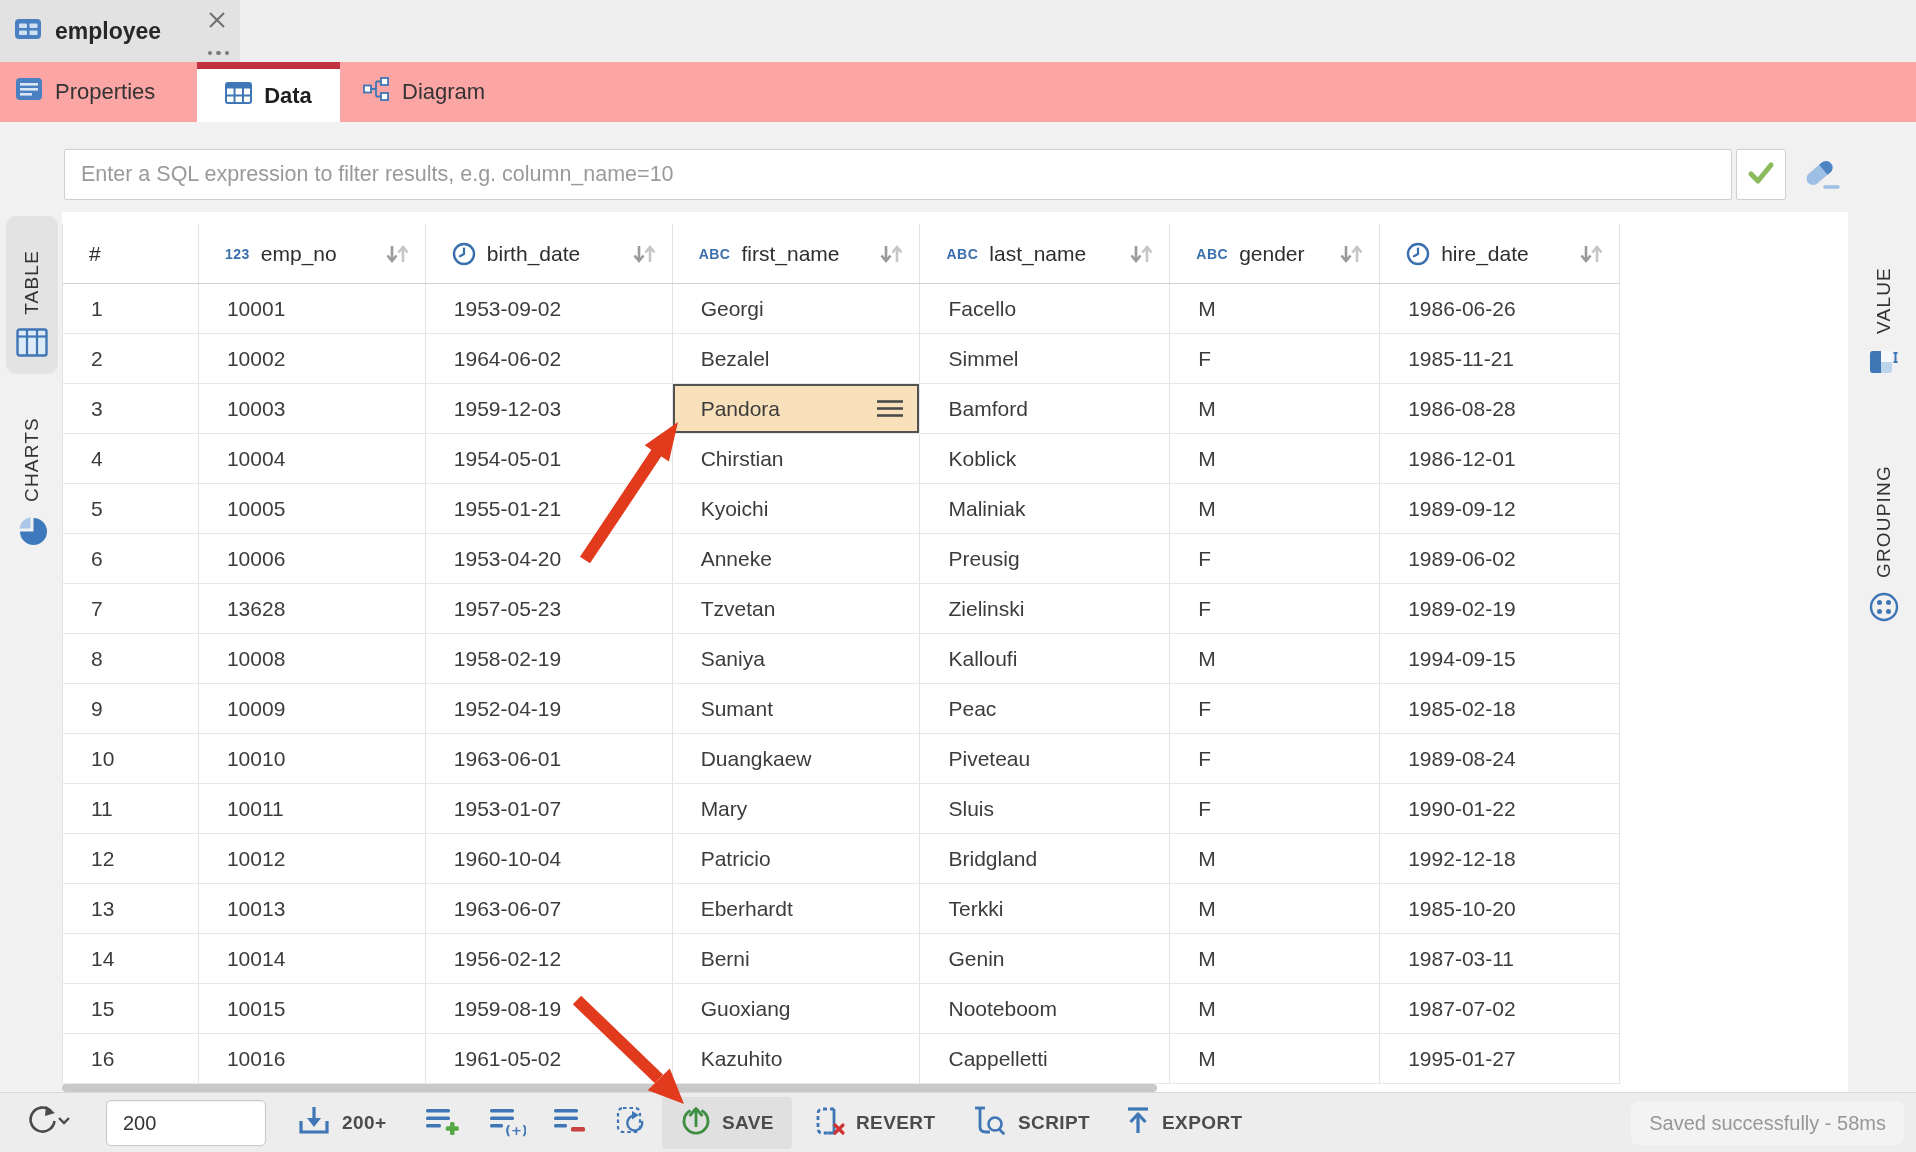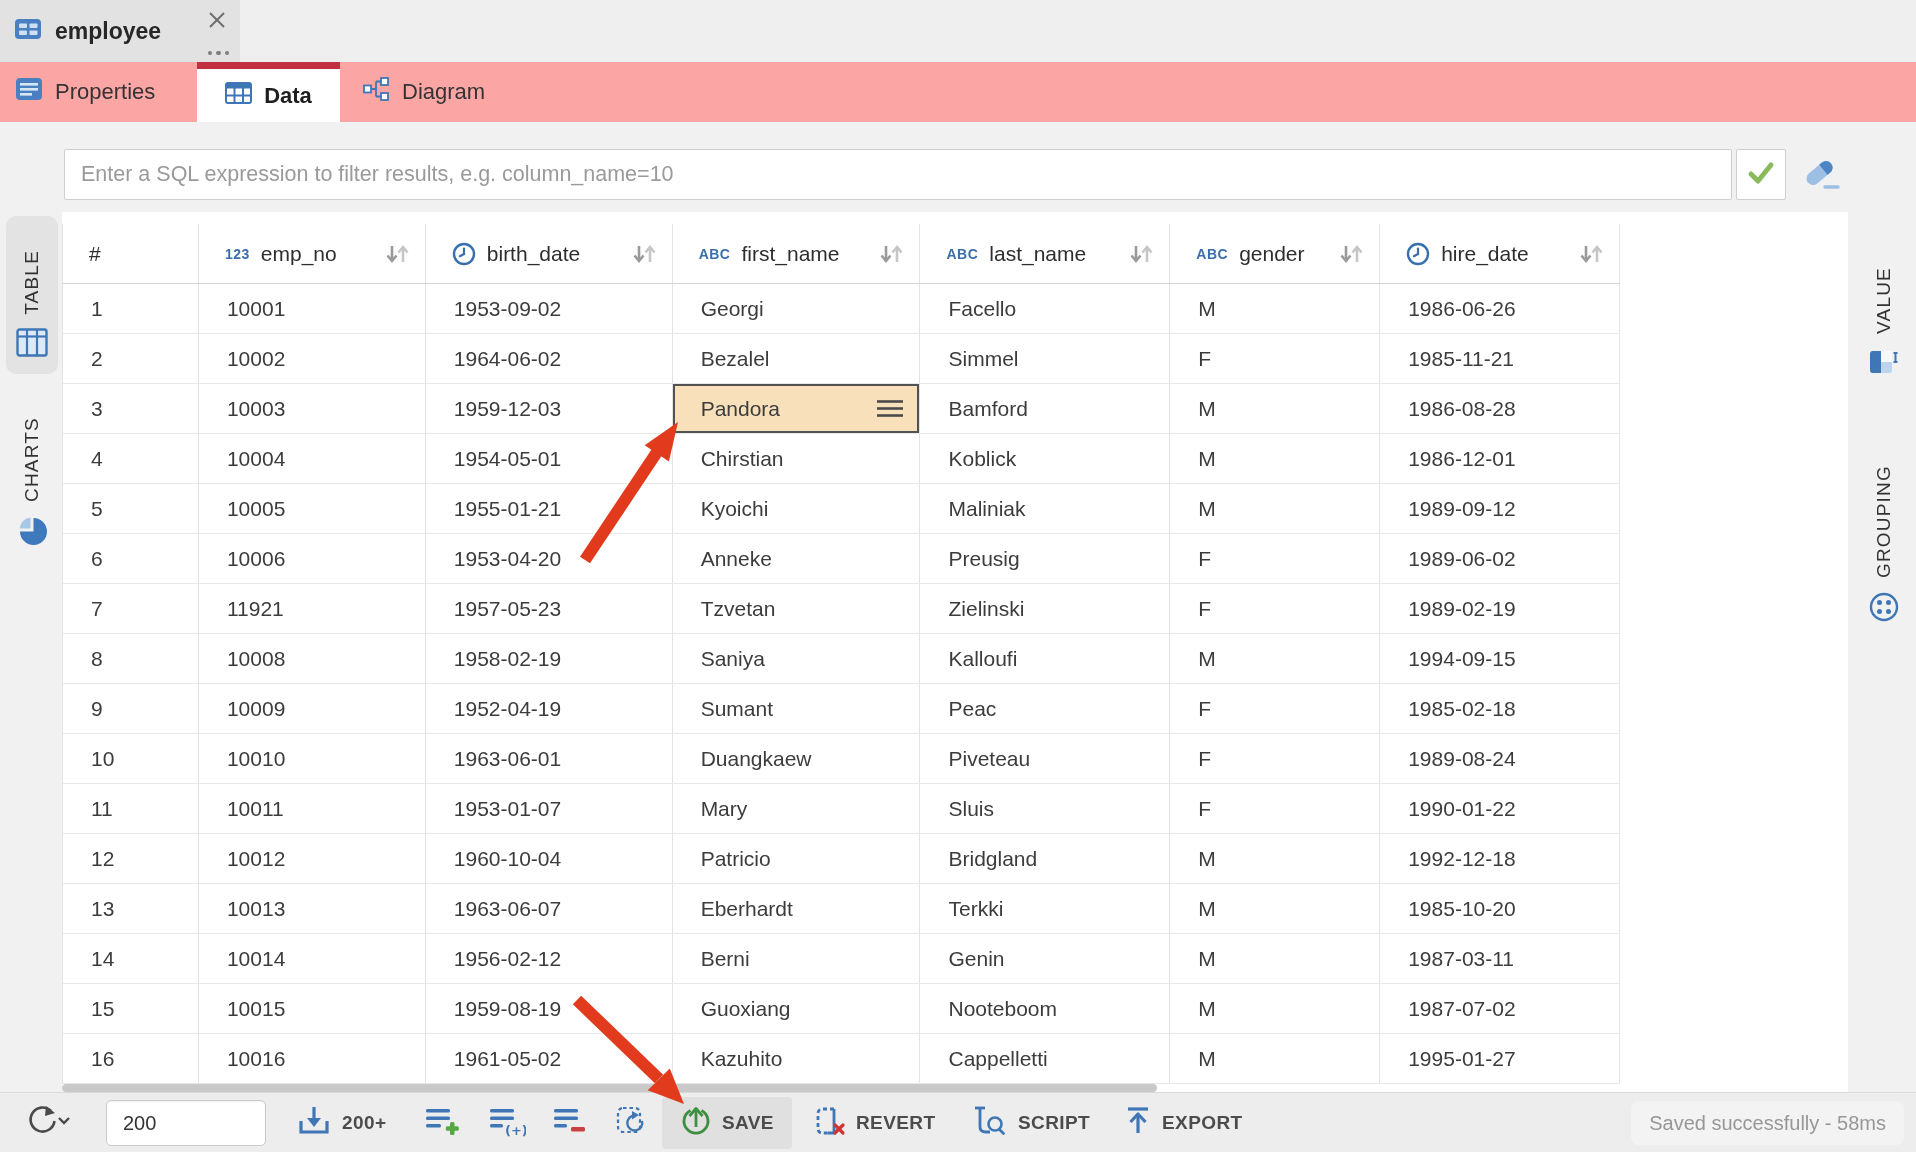--- a/index.html
+++ b/index.html
@@ -441,21 +441,21 @@
         </div>
         <div class="td" style="width:240px">
           <span>1989-06-02</span>
         </div>
       </div>
       <div class="tr">
         <div class="td" style="width:136px">
           <span>7</span>
         </div>
         <div class="td" style="width:227px">
-          <span>11921</span>
+          <span>13628</span>
         </div>
         <div class="td" style="width:247px">
           <span>1957-05-23</span>
         </div>
         <div class="td" style="width:248px">
           <span>Tzvetan</span>
         </div>
         <div class="td" style="width:250px">
           <span>Zielinski</span>
         </div>

